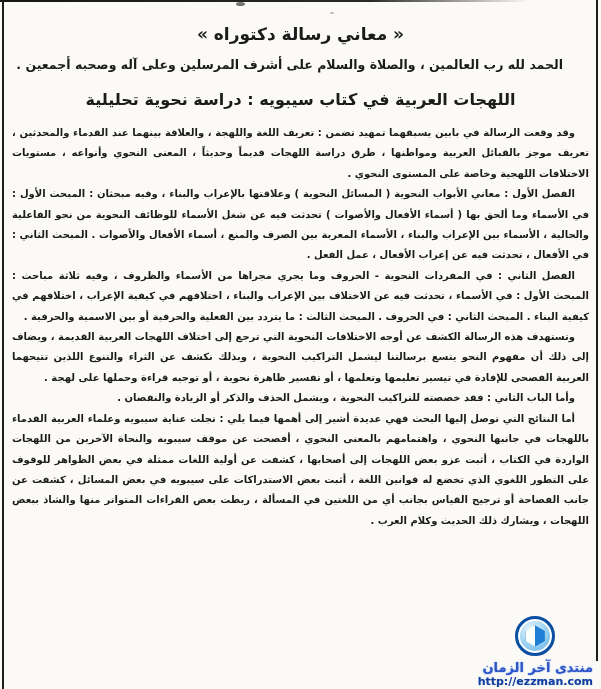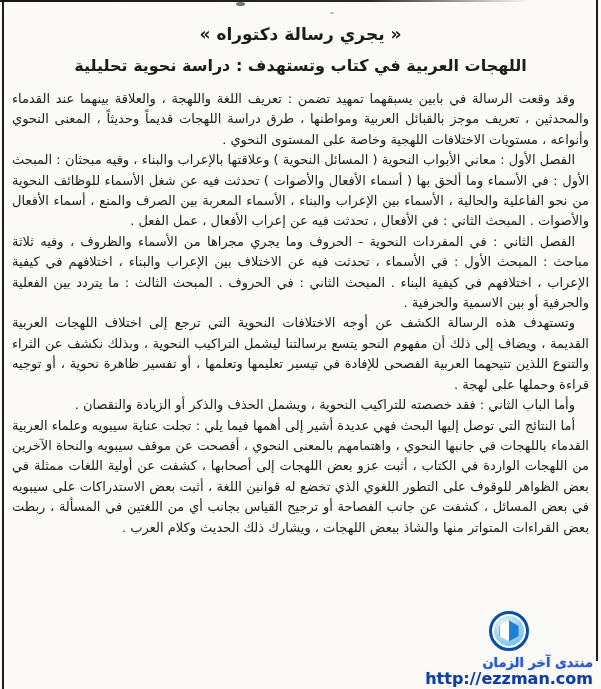--- a/index.html
+++ b/index.html
@@ -29,21 +29,21 @@
   }
   .opening{
     font-size:12.5px;font-weight:700;margin:0 0 16px 0;
     text-indent:26px;line-height:18px;
   }
   .heading{
     text-align:center;font-size:16px;font-weight:700;
     margin:6px 0 14px 0;
   }
   .body-par{
-    margin:0;font-size:13px;font-weight:400;
+    margin:0;font-size:10px;font-weight:700;
     line-height:20.4px;
     text-align:justify;text-align-last:right;
     text-indent:14px;
   }
 
   
   .watermark{
     position:absolute;bottom:2px;right:8px;
     display:flex;flex-direction:column;align-items:center;gap:5px;
     direction:rtl;z-index:5;
@@ -61,40 +61,41 @@
     background:linear-gradient(90deg,#ffffff 0 46%,#1f7fd4 46% 100%);
     outline:1px solid #0b4ea2;
   }
   .wm-text{display:flex;flex-direction:column;align-items:flex-start;line-height:1;}
   .wm-name{
     font-size:13px;font-weight:700;color:#2e55c8;
     text-shadow:0 0 2px #aac4f2, 0 0 1px #6f93e0;
     margin-bottom:2px;
   }
   .wm-url{
-    font-size:16px;font-weight:700;color:#123f9e;
+    font-size:11px;font-weight:700;color:#123f9e;
     direction:ltr;text-decoration:none;
     text-shadow:0 0 1px #9db8e8;
   }
 </style>
 </head>
 <body>
 
 <div class="page">
 
   <div class="border-top"></div>
   <div class="border-left"></div>
   <div class="border-right"></div>
   <div class="speck" style="left:236px;top:2px;width:9px;height:4px;"></div>
   <div class="speck" style="left:330px;top:12px;width:4px;height:2px;opacity:.35;"></div>
 
-  <div class="title">« يجري رسالة دكتوراه »</div>
+  <div class="title">« معاني رسالة دكتوراه »</div>
 
+  <p class="opening">الحمد لله رب العالمين ، والصلاة والسلام على أشرف المرسلين وعلى آله وصحبه أجمعين .</p>
 
-  <h1 class="heading">اللهجات العربية في كتاب وتستهدف : دراسة نحوية تحليلية</h1>
+  <h1 class="heading">اللهجات العربية في كتاب سيبويه : دراسة نحوية تحليلية</h1>
 
   <div>
     <p class="body-par">وقد وقعت الرسالة في بابين يسبقهما تمهيد تضمن : تعريف اللغة واللهجة ، والعلاقة بينهما عند القدماء والمحدثين ، تعريف موجز بالقبائل العربية ومواطنها ، طرق دراسة اللهجات قديماً وحديثاً ، المعنى النحوي وأنواعه ، مستويات الاختلافات اللهجية وخاصة على المستوى النحوي .</p>
     <p class="body-par">الفصل الأول : معاني الأبواب النحوية ( المسائل النحوية ) وعلاقتها بالإعراب والبناء ، وفيه مبحثان : المبحث الأول : في الأسماء وما ألحق بها ( أسماء الأفعال والأصوات ) تحدثت فيه عن شغل الأسماء للوظائف النحوية من نحو الفاعلية والحالية ، الأسماء بين الإعراب والبناء ، الأسماء المعربة بين الصرف والمنع ، أسماء الأفعال والأصوات . المبحث الثاني : في الأفعال ، تحدثت فيه عن إعراب الأفعال ، عمل الفعل .</p>
     <p class="body-par">الفصل الثاني : في المفردات النحوية - الحروف وما يجري مجراها من الأسماء والظروف ، وفيه ثلاثة مباحث : المبحث الأول : في الأسماء ، تحدثت فيه عن الاختلاف بين الإعراب والبناء ، اختلافهم في كيفية الإعراب ، اختلافهم في كيفية البناء . المبحث الثاني : في الحروف . المبحث الثالث : ما يتردد بين الفعلية والحرفية أو بين الاسمية والحرفية .</p>
     <p class="body-par">وتستهدف هذه الرسالة الكشف عن أوجه الاختلافات النحوية التي ترجع إلى اختلاف اللهجات العربية القديمة ، ويضاف إلى ذلك أن مفهوم النحو يتسع برسالتنا ليشمل التراكيب النحوية ، وبذلك نكشف عن الثراء والتنوع اللذين تتيحهما العربية الفصحى للإفادة في تيسير تعليمها وتعلمها ، أو تفسير ظاهرة نحوية ، أو توجيه قراءة وحملها على لهجة .</p>
     <p class="body-par">وأما الباب الثاني : فقد خصصته للتراكيب النحوية ، ويشمل الحذف والذكر أو الزيادة والنقصان .</p>
     <p class="body-par">أما النتائج التي توصل إليها البحث فهي عديدة أشير إلى أهمها فيما يلي : تجلت عناية سيبويه وعلماء العربية القدماء باللهجات في جانبها النحوي ، واهتمامهم بالمعنى النحوي ، أفصحت عن موقف سيبويه والنحاة الآخرين من اللهجات الواردة في الكتاب ، أثبت عزو بعض اللهجات إلى أصحابها ، كشفت عن أولية اللغات ممثلة في بعض الظواهر للوقوف على التطور اللغوي الذي تخضع له قوانين اللغة ، أثبت بعض الاستدراكات على سيبويه في بعض المسائل ، كشفت عن جانب الفصاحة أو ترجيح القياس بجانب أي من اللغتين في المسألة ، ربطت بعض القراءات المتواتر منها والشاذ ببعض اللهجات ، ويشارك ذلك الحديث وكلام العرب .</p>
 
   </div>

